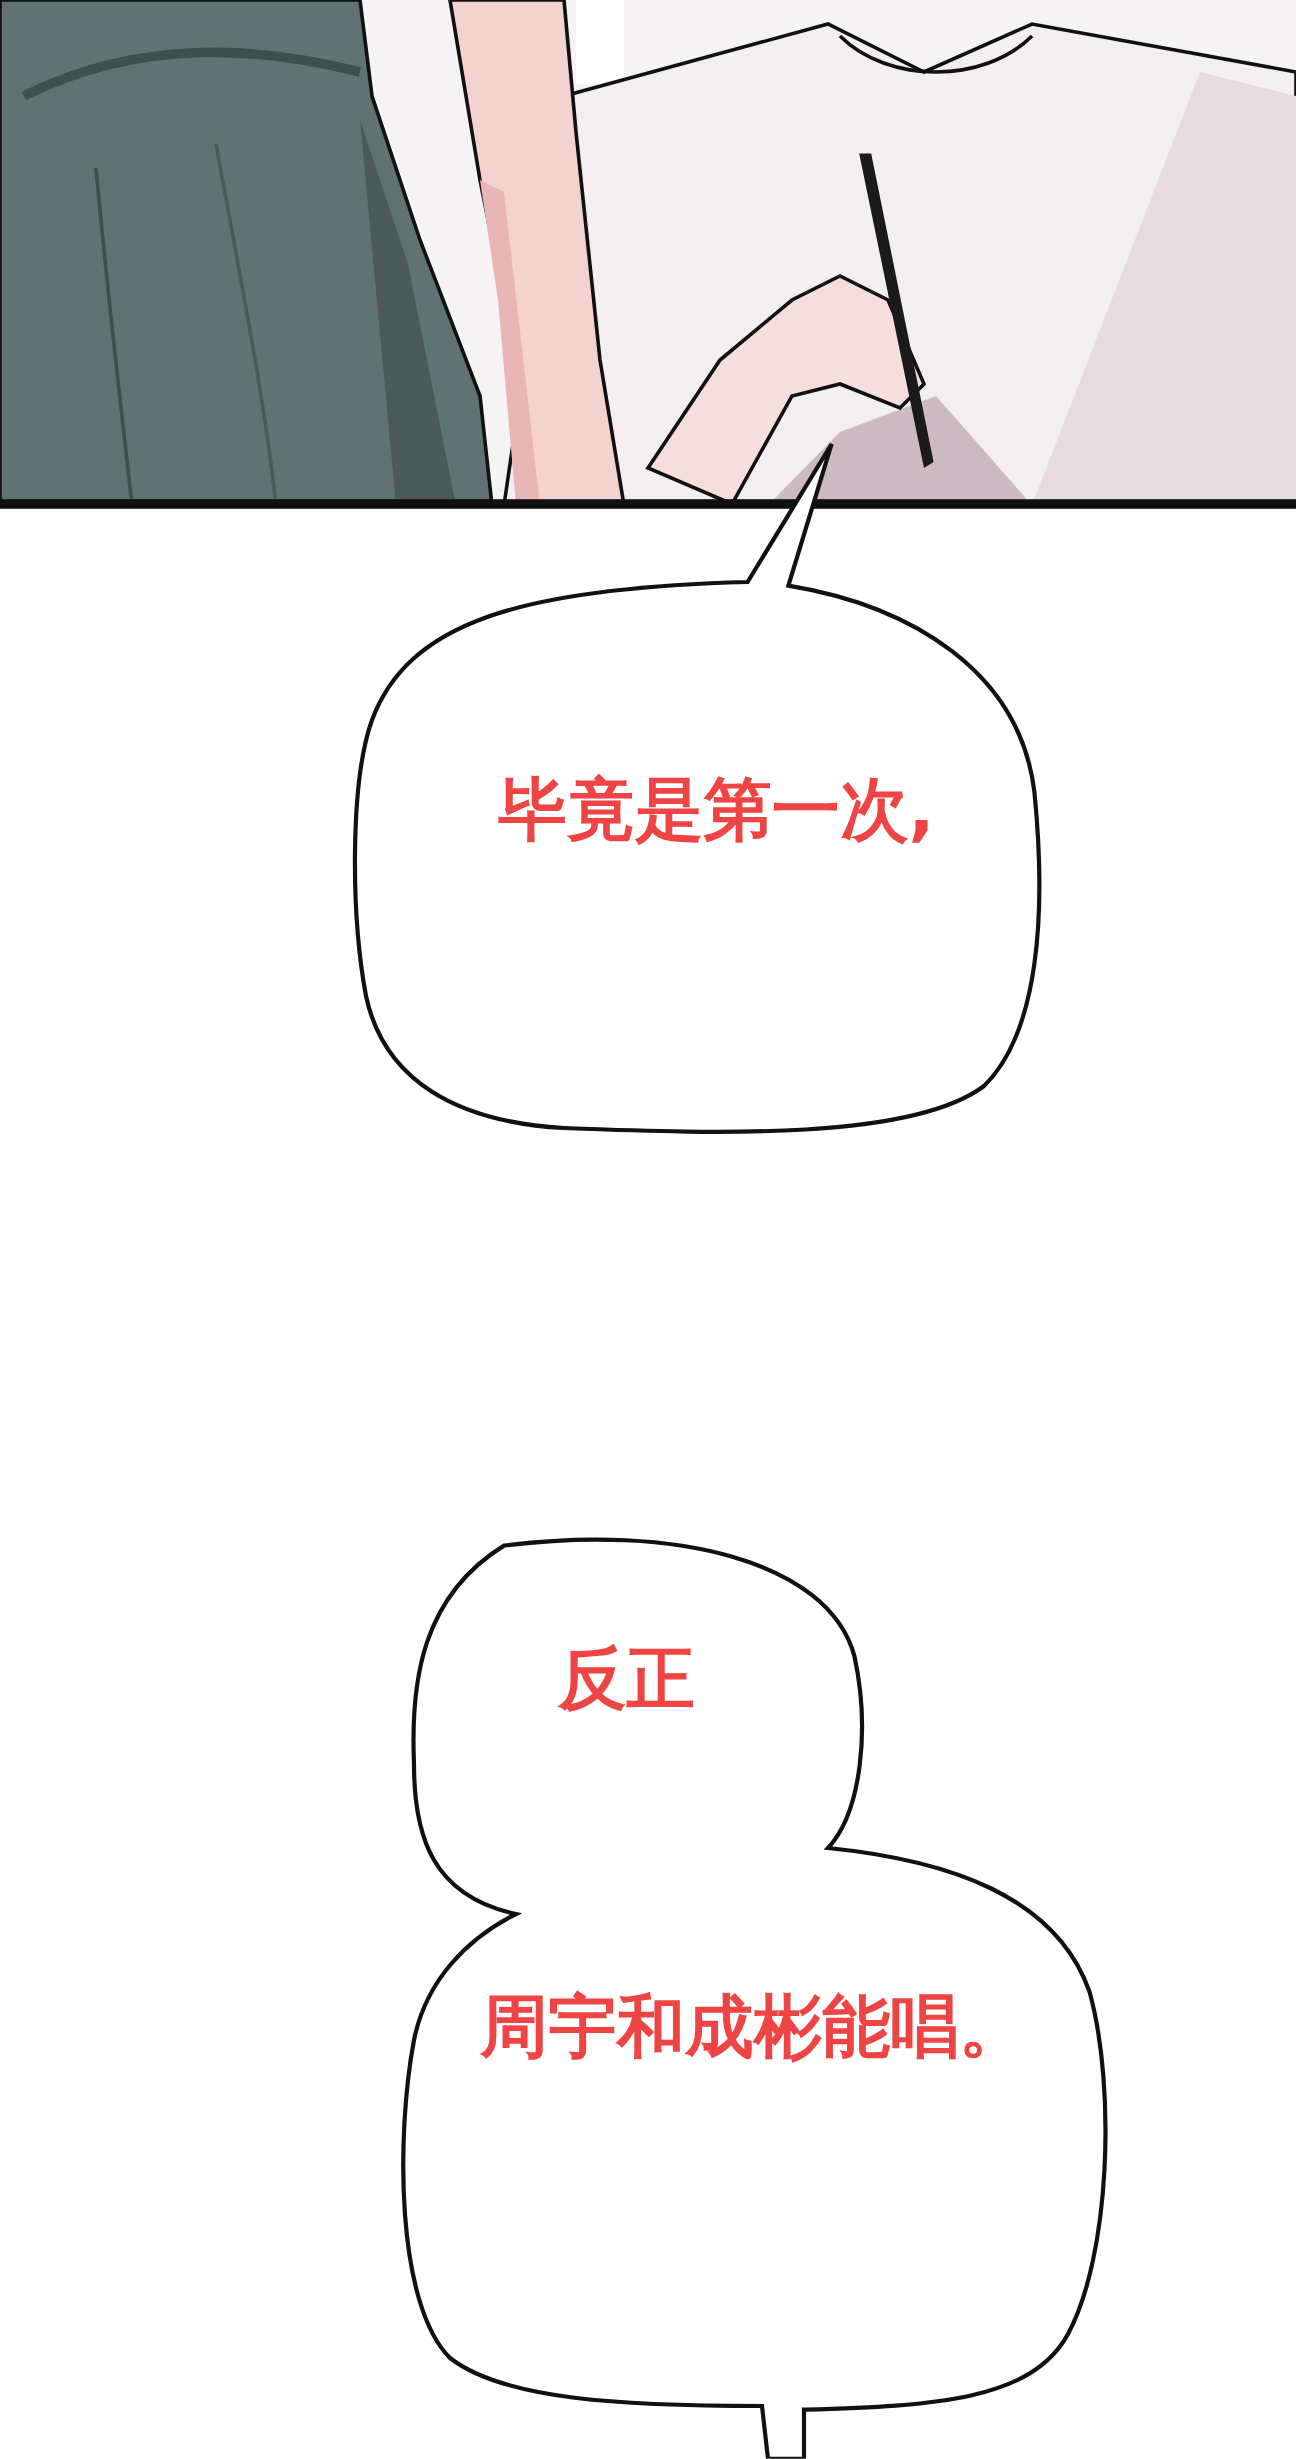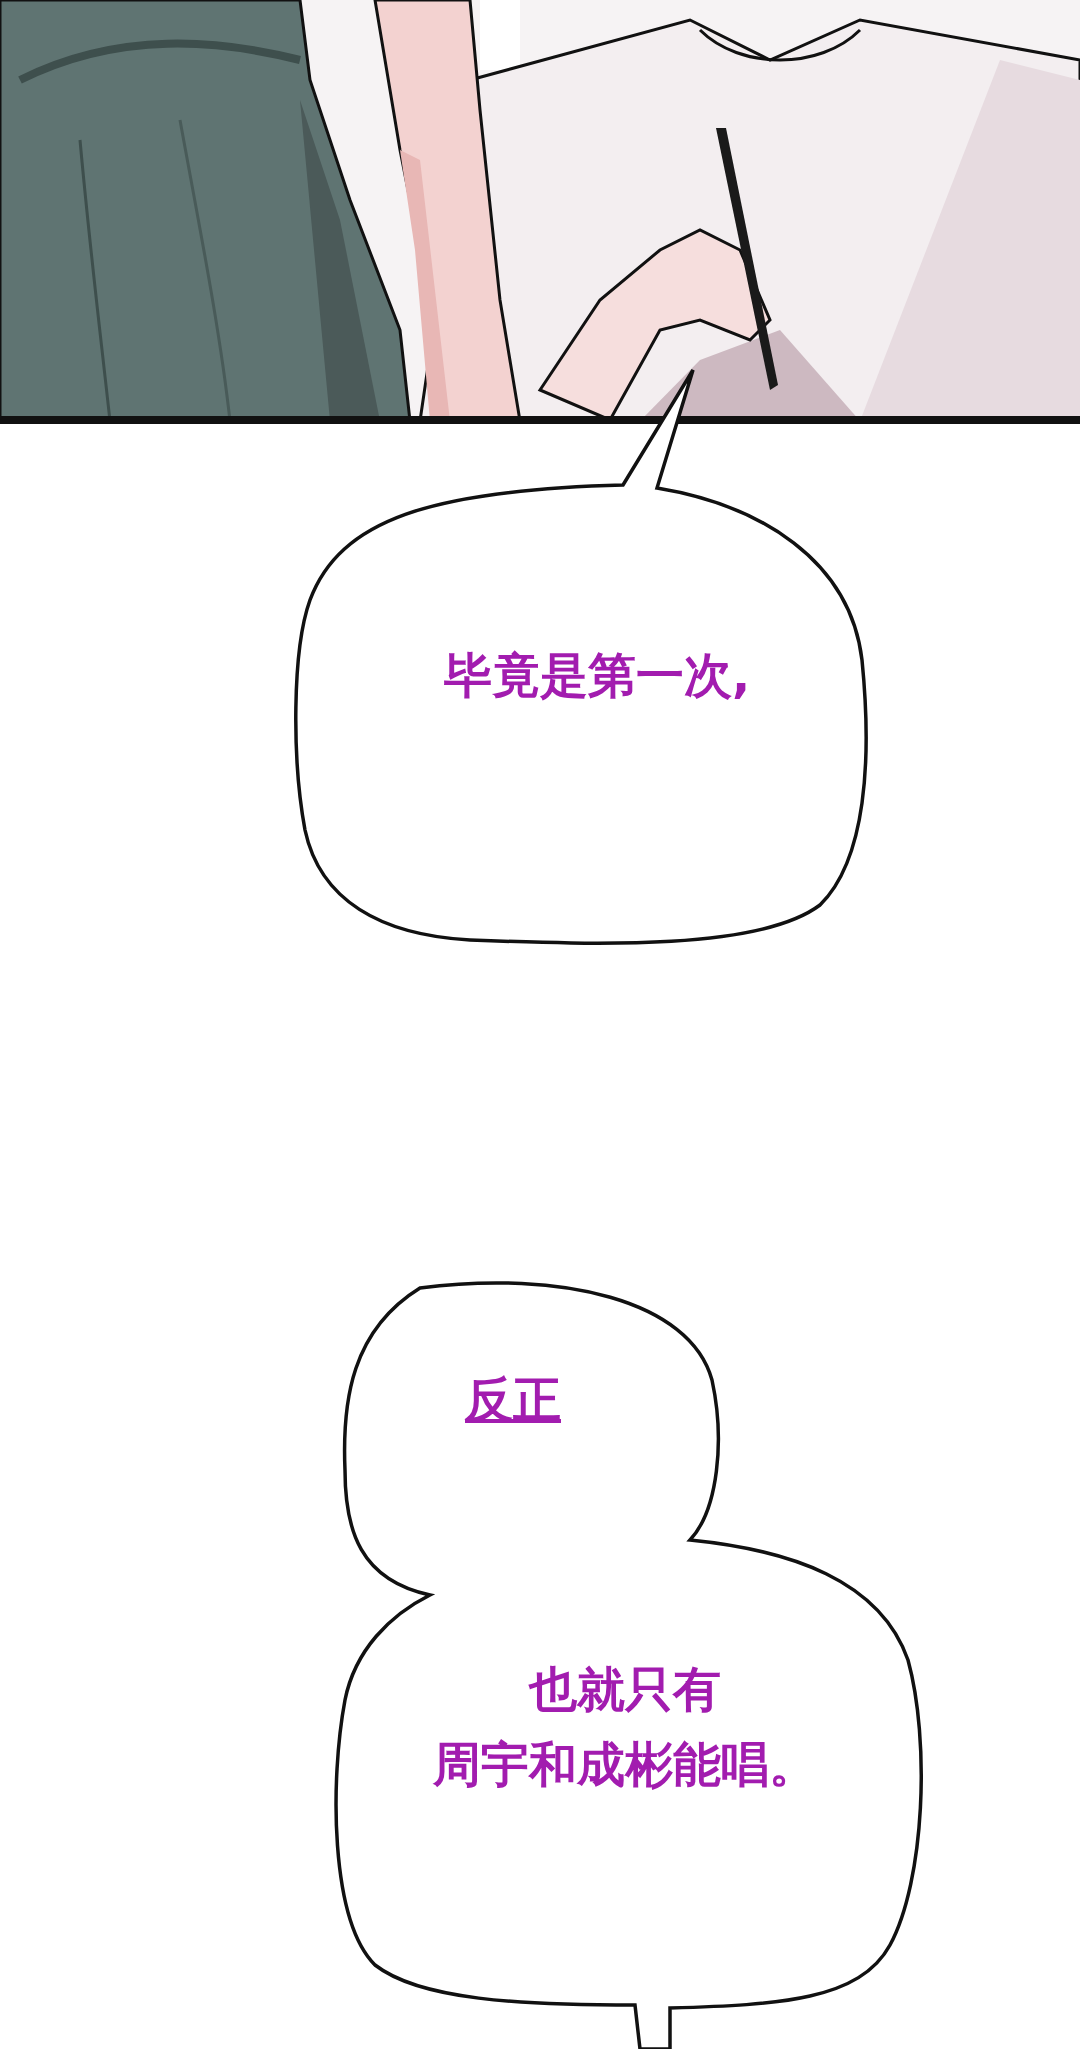--- a/index.html
+++ b/index.html
@@ -1,21 +1,21 @@
 <!DOCTYPE html>
 <html><head>
 <meta charset="utf-8">
 <style>
   html,body{margin:0;padding:0;background:#ffffff;}
   body{width:1080px;height:2049px;position:relative;overflow:hidden;font-family:"DejaVu Sans","Liberation Sans",sans-serif;}
   .panel{position:absolute;left:0;top:0;width:1080px;height:421px;overflow:hidden;background:#f3eff0;}
   .panel svg{position:absolute;left:0;top:0;}
   .border{position:absolute;left:0;top:416px;width:1080px;height:8px;background:#111;}
   .bubble-svg{position:absolute;left:0;top:0;}
-  .text{position:absolute;color:#a21caf;font-weight:bold;font-size:48px;line-height:75px;text-align:center;white-space:nowrap;}
+  .text{position:absolute;color:#ef4444;font-weight:bold;font-size:57px;line-height:75px;text-align:center;white-space:nowrap;}
 </style>
 </head>
 <body>
 
 <div class="panel">
   <svg width="1080" height="421" viewBox="0 0 1080 421">
     <rect x="0" y="0" width="1080" height="421" fill="#f6f3f4"></rect>
 
     <path d="M480 0 L520 0 L520 70 L480 70 Z" fill="#ffffff"></path>
 
@@ -61,20 +61,19 @@
            C330 1920 330 1780 345 1700
            C355 1650 390 1615 430 1595
            C360 1580 345 1530 345 1470
            C342 1400 352 1330 420 1288 Z" fill="#ffffff" stroke="#111" stroke-width="3.5" stroke-linejoin="miter"></path>
 </svg>
 
 <div class="text" style="left:350px;top:638px;width:470px;">
   <div style="padding-left:24px;">毕竟是第一次,</div>
 </div>
 
-<div class="text" style="left:410px;top:1362px;width:240px;text-align:left;text-decoration:underline;">
+<div class="text" style="left:410px;top:1362px;width:240px;text-align:left;">
   <div style="padding-left:55px;">反正</div>
 </div>
 
 <div class="text" style="left:400px;top:1652px;width:450px;">
-  <div>也就只有</div>
   <div>周宇和成彬能唱。</div>
 </div>
 
 </body></html>

